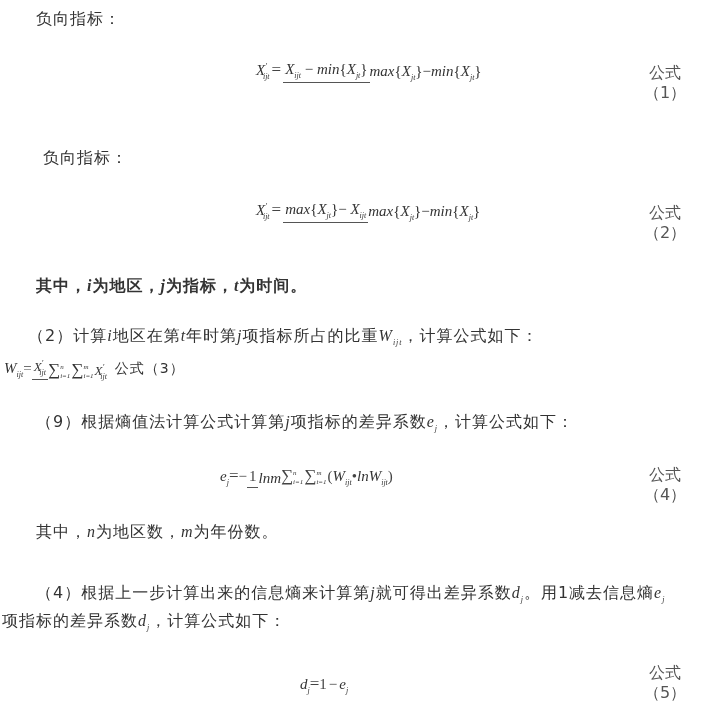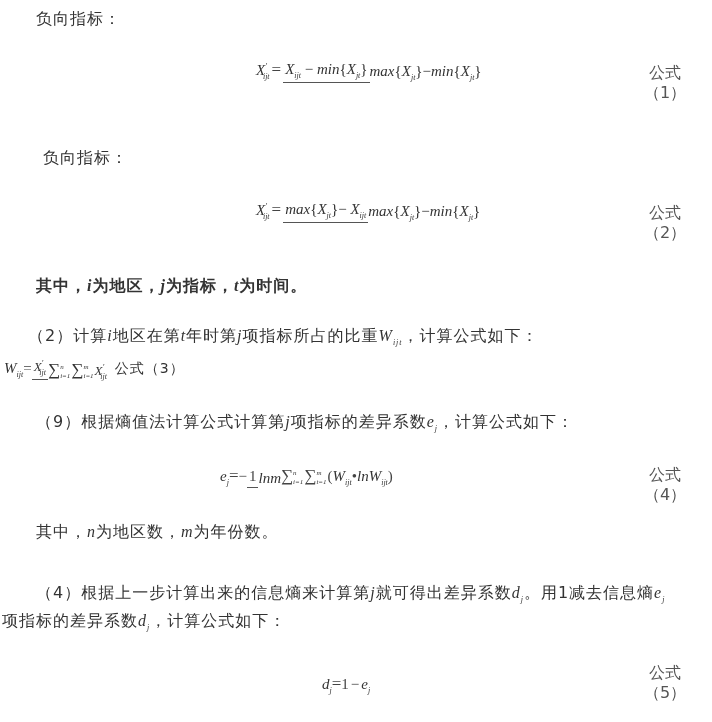--- a/index.html
+++ b/index.html
@@ -93,19 +93,19 @@
   <span>其中，</span><span class="math">n</span><span>为地区数，</span><span class="math">m</span><span>为年份数。</span>
 </div>
 
 <div class="line" style="left:36px;top:583px;">
   <span>（4）根据上一步计算出来的信息熵来计算第</span><span class="math">j</span><span>就可得出差异系数</span><span class="math"><span>d</span><sub>j</sub></span><span>。用1减去信息熵</span><span class="math"><span>e</span><sub>j</sub></span>
 </div>
 <div class="line" style="left:2px;top:611px;">
   <span>项指标的差异系数</span><span class="math"><span>d</span><sub>j</sub></span><span>，计算公式如下：</span>
 </div>
 
-<div class="eq" style="left:322px;top:674px;">
+<div class="eq" style="left:300px;top:674px;">
   <span class="math"><span>d</span><sub>j</sub></span><span style="font-size:17px;">=</span><span>1</span><span style="margin:0 2px;">−</span><span class="math"><span>e</span><sub>j</sub></span>
 </div>
 <div class="label" style="left:640px;top:663px;">
   <div>公式</div>
     <div>（5）</div>
 </div>
 
 </body></html>

